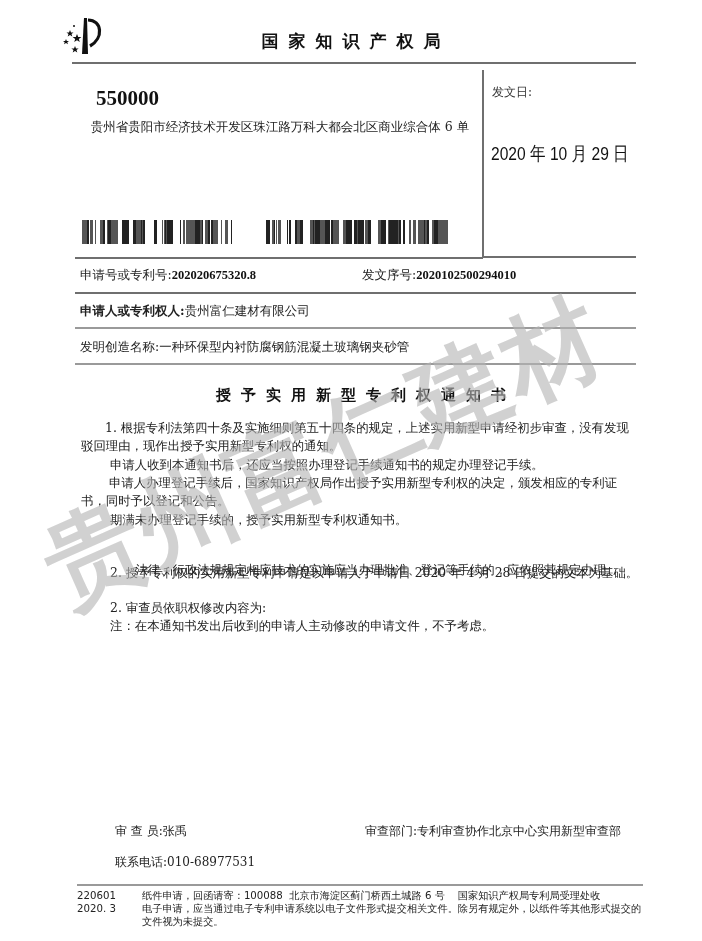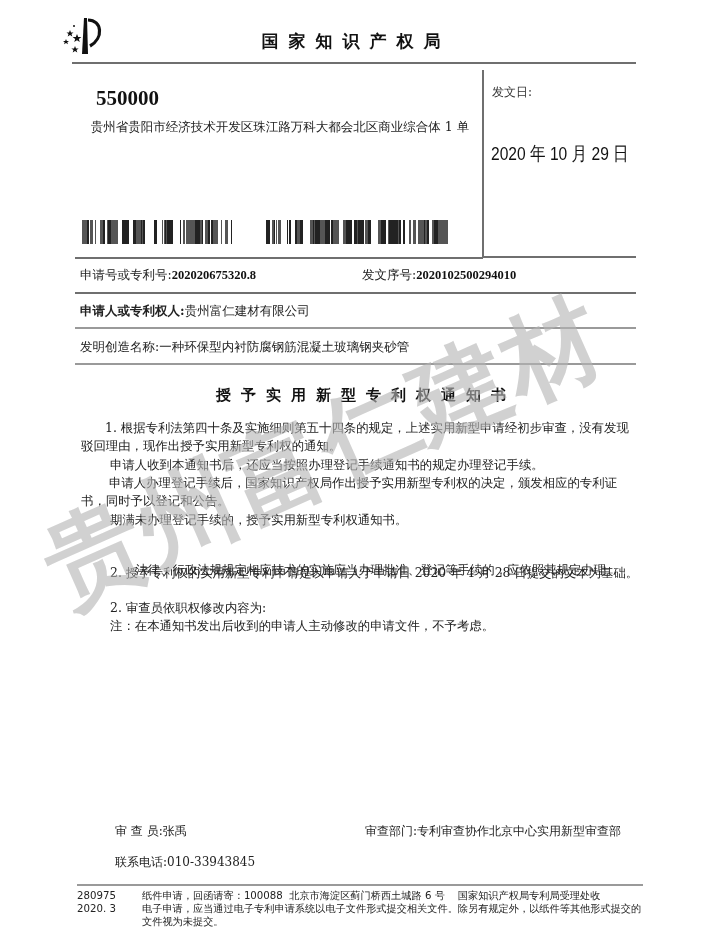--- a/index.html
+++ b/index.html
@@ -82,21 +82,21 @@
 </div>
 <div class="abs agency-title">国家知识产权局</div>
 
 <div class="hline" style="left:72px; top:62px; width:564px;"></div>
 <div class="vline" style="left:482px; top:70px; height:188px;"></div>
 <div class="hline" style="left:75px; top:257px; width:408px;"></div>
 <div class="hline" style="left:482px; top:256px; width:154px;"></div>
 
 <div class="abs postcode">550000</div>
 <div class="abs address">
-  <div>贵州省贵阳市经济技术开发区珠江路万科大都会北区商业综合体 1 单</div>
+  <div>贵州省贵阳市经济技术开发区珠江路万科大都会北区商业综合体 6 单</div>
 </div>
 
 <div class="abs send-date-label">发文日:</div>
 <div class="abs send-date-value">2020 年 10 月 29 日</div>
 
 <div class="barcode" id="bc1" style="left:82px; width:152px;">
     <span style="width: 3px; background: rgb(85, 85, 85);"></span>
     <span style="width: 2px; background: rgb(85, 85, 85);"></span>
     <span style="width: 2px; background: rgb(34, 34, 34);"></span>
     <span style="width: 1px; background: rgb(255, 255, 255);"></span>
@@ -295,21 +295,21 @@
 
 <div class="watermark">贵州富仁建材</div>
 
 <div class="abs body-text" style="left:115px; top:822px; font-size:12px;">
   <span>审 查 员:</span><span>张禹</span>
 </div>
 <div class="abs body-text" style="left:365px; top:822px; font-size:12px;">
   <span>审查部门:</span><span>专利审查协作北京中心实用新型审查部</span>
 </div>
 <div class="abs body-text" style="left:115px; top:853px; font-size:12px;">
-  <span>联系电话:</span><span>010-33943845</span>
+  <span>联系电话:</span><span>010-68977531</span>
 </div>
 
 <div class="hline light" style="left:77px; top:884px; width:566px; height:2px;"></div>
-<div class="abs footer-text" style="left:77px; top:889px;">280975</div>
+<div class="abs footer-text" style="left:77px; top:889px;">220601</div>
 <div class="abs footer-text" style="left:77px; top:902px;">2020. 3</div>
 <div class="abs footer-text" style="left:142px; top:889px; white-space:pre;">纸件申请，回函请寄：100088  北京市海淀区蓟门桥西土城路 6 号    国家知识产权局专利局受理处收</div>
 <div class="abs footer-text" style="left:142px; top:902px;text-align:right;">电子申请，应当通过电子专利申请系统以电子文件形式提交相关文件。除另有规定外，以纸件等其他形式提交的</div>
 <div class="abs footer-text" style="left:142px; top:915px;">文件视为未提交。</div>
 
 </body></html>

